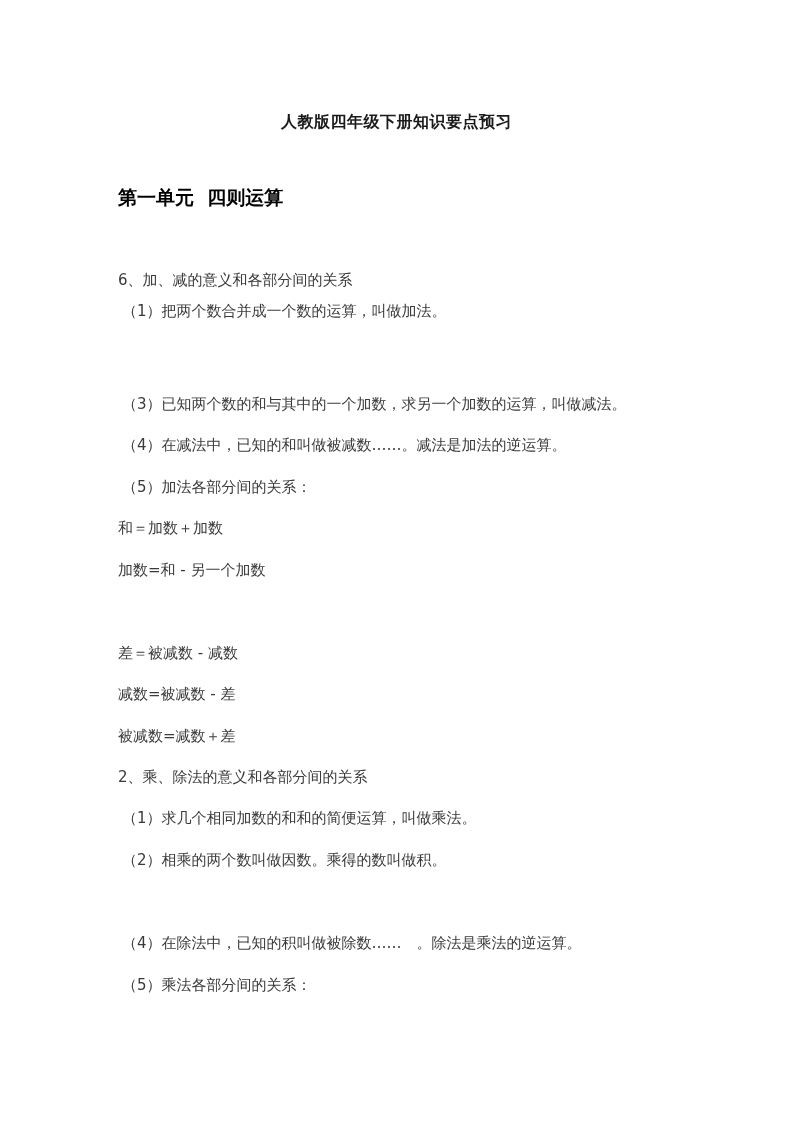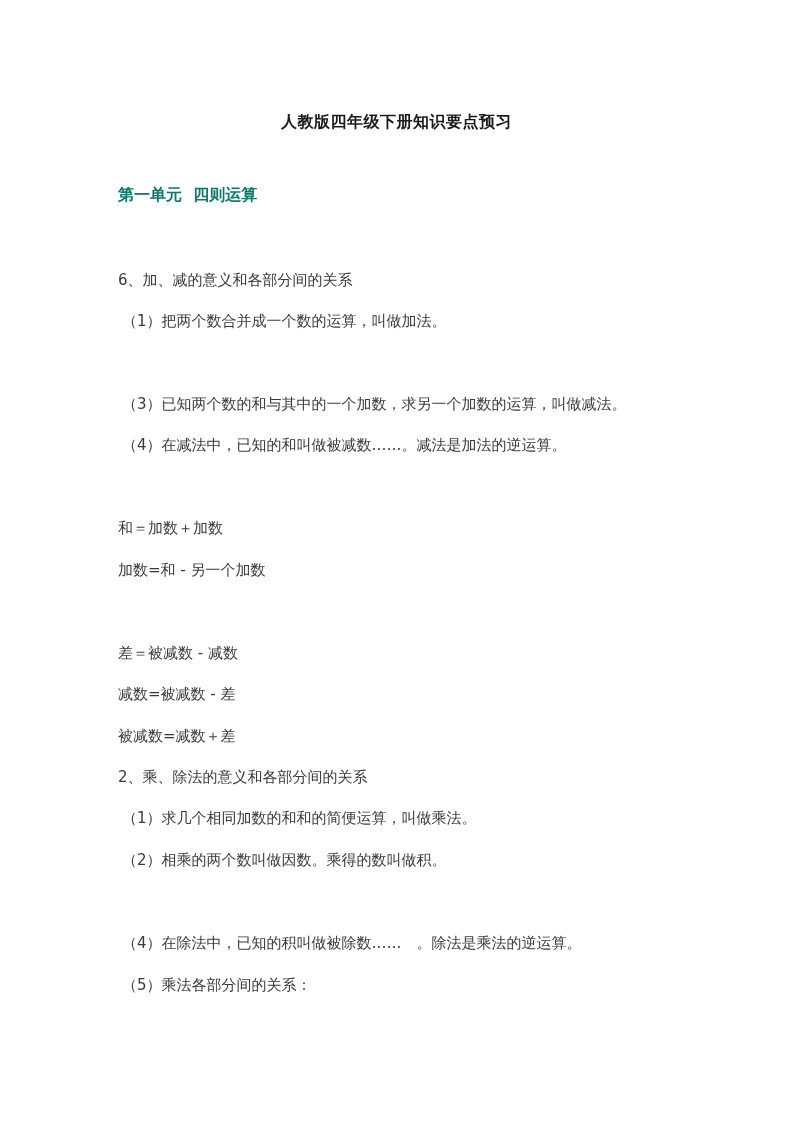--- a/index.html
+++ b/index.html
@@ -30,23 +30,23 @@
       text-align: center;
       font-size: 16px;
       font-weight: bold;
       color: #1a1a1a;
       letter-spacing: 0.5px;
     }
     .unit-heading {
       position: absolute;
       top: 185px;
       left: 118px;
-      font-size: 16px;
+      font-size: 19px;
       font-weight: bold;
-      color: #0f766e;
+      color: #000000;
       white-space: pre;
     }
     .line {
       position: absolute;
       left: 118px;
       font-size: 15px;
       line-height: 20px;
       color: #3a3a3a;
       white-space: pre;
     }
@@ -55,23 +55,24 @@
     }
   </style>
 </head>
 <body>
 
 <div class="page">
   <div class="title">人教版四年级下册知识要点预习</div>
   <div class="unit-heading">第一单元  四则运算</div>
 
   <div class="line" style="top:270px">6、加、减的意义和各部分间的关系</div>
-  <div class="line indent" style="top:311px">（1）把两个数合并成一个数的运算，叫做加法。</div>
+  <div class="line indent" style="top:301px">（1）把两个数合并成一个数的运算，叫做加法。</div>
   <div class="line indent" style="top:394px">（3）已知两个数的和与其中的一个加数，求另一个加数的运算，叫做减法。</div>
   <div class="line indent" style="top:435px">（4）在减法中，已知的和叫做被减数……。减法是加法的逆运算。</div>
+  <div class="line indent" style="top:477px">（5）加法各部分间的关系：</div>
   <div class="line" style="top:518px">和＝加数＋加数</div>
   <div class="line" style="top:560px">加数=和 - 另一个加数</div>
   <div class="line" style="top:643px">差＝被减数 - 减数</div>
   <div class="line" style="top:684px">减数=被减数 - 差</div>
   <div class="line" style="top:726px">被减数=减数＋差</div>
   <div class="line" style="top:767px">2、乘、除法的意义和各部分间的关系</div>
   <div class="line indent" style="top:808px">（1）求几个相同加数的和和的简便运算，叫做乘法。</div>
   <div class="line indent" style="top:850px">（2）相乘的两个数叫做因数。乘得的数叫做积。</div>
   <div class="line indent" style="top:933px">（4）在除法中，已知的积叫做被除数……　。除法是乘法的逆运算。</div>
   <div class="line indent" style="top:975px">（5）乘法各部分间的关系：</div>

